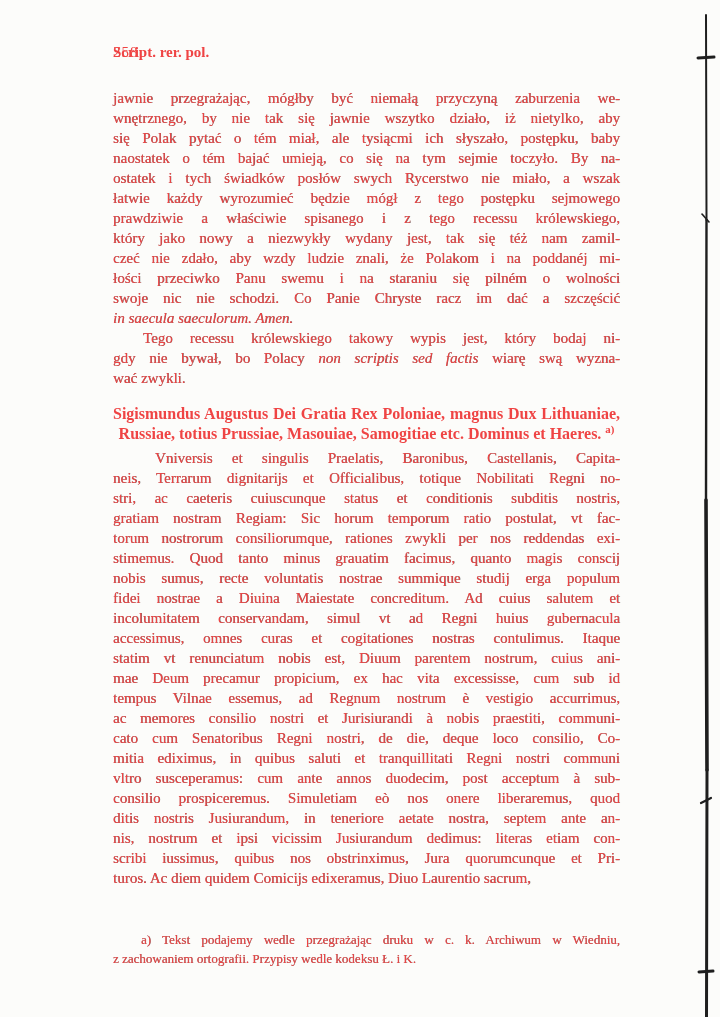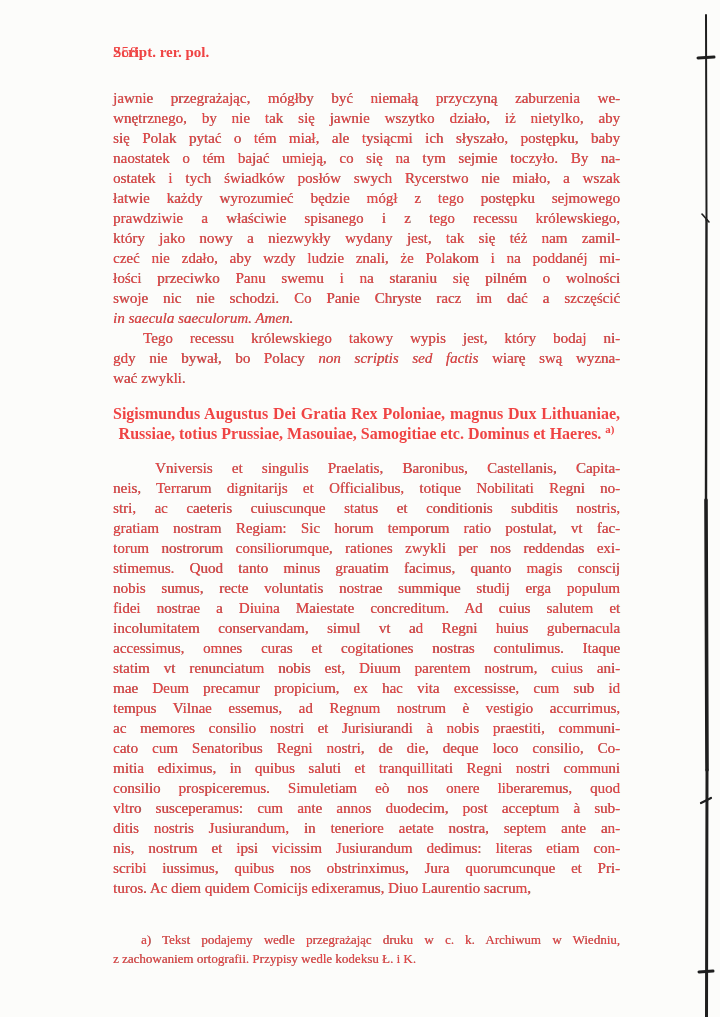--- a/index.html
+++ b/index.html
@@ -21,21 +21,21 @@
   .header{top:44px;height:20px;font-size:15px;}
   .page-number{position:absolute;left:0;top:0;letter-spacing:1px;}
   .running-title{position:absolute;left:0;right:0;top:0;text-align:left;font-weight:bold;}
   
   .para{font-size:15px;line-height:20px;text-shadow:0.3px 0 0 rgba(25,25,25,0.65);}
   .para .line{text-align:justify;text-align-last:justify;}
   .para .line.last-line{text-align-last:left;font-family:Liberation Serif, serif;}
   .p1{top:88px;}
   .p2{top:328px;}
   .p2 .first-line{text-indent:30px;}
-  .p3{top:458px;}
+  .p3{top:448px;}
   .p3 .first-line{text-indent:42px;}
   
   .heading{top:404px;font-size:16px;line-height:20px;font-weight:bold;}
   .heading .line{text-align:justify;text-align-last:justify;}
   .heading .line.last-line{text-align-last:center;}
   .heading sup{font-size:68%;vertical-align:super;line-height:0;}
   
   .footnote{top:930px;font-size:13px;line-height:19px;text-shadow:0.25px 0 0 rgba(25,25,25,0.6);}
   .footnote .line{text-align:justify;text-align-last:justify;}
   .footnote .line.last-line{text-align-last:left;}
@@ -90,22 +90,22 @@
       <div class="line">nobis sumus, recte voluntatis nostrae summique studij erga populum</div>
       <div class="line">fidei nostrae a Diuina Maiestate concreditum.  Ad cuius salutem et</div>
       <div class="line">incolumitatem conservandam, simul vt ad Regni huius gubernacula</div>
       <div class="line">accessimus, omnes curas et cogitationes nostras contulimus.  Itaque</div>
       <div class="line">statim vt renunciatum nobis est, Diuum parentem nostrum, cuius ani-</div>
       <div class="line">mae Deum precamur propicium, ex hac vita excessisse, cum sub id</div>
       <div class="line">tempus Vilnae essemus, ad Regnum nostrum è vestigio accurrimus,</div>
       <div class="line">ac memores consilio nostri et Jurisiurandi à nobis praestiti, communi-</div>
       <div class="line">cato cum Senatoribus Regni nostri, de die, deque loco consilio, Co-</div>
       <div class="line">mitia ediximus, in quibus saluti et tranquillitati Regni nostri communi</div>
+      <div class="line">vltro susceperamus: cum ante annos duodecim, post acceptum à sub-</div>
       <div class="line">consilio prospiceremus.  Simuletiam eò nos onere liberaremus, quod</div>
-      <div class="line">vltro susceperamus: cum ante annos duodecim, post acceptum à sub-</div>
       <div class="line">ditis nostris Jusiurandum, in teneriore aetate nostra, septem ante an-</div>
       <div class="line">nis, nostrum et ipsi vicissim Jusiurandum dedimus: literas etiam con-</div>
       <div class="line">scribi iussimus, quibus nos obstrinximus, Jura quorumcunque et Pri-</div>
       <div class="line last-line">turos. Ac diem quidem Comicijs edixeramus, Diuo Laurentio sacrum,</div>
     </div>
 
   <div class="column footnote">
       <div class="line first-line">a) Tekst podajemy wedle przegrażając druku w c. k. Archiwum w Wiedniu,</div>
       <div class="line last-line">z zachowaniem ortografii. Przypisy wedle kodeksu Ł. i K.</div>
     </div>

